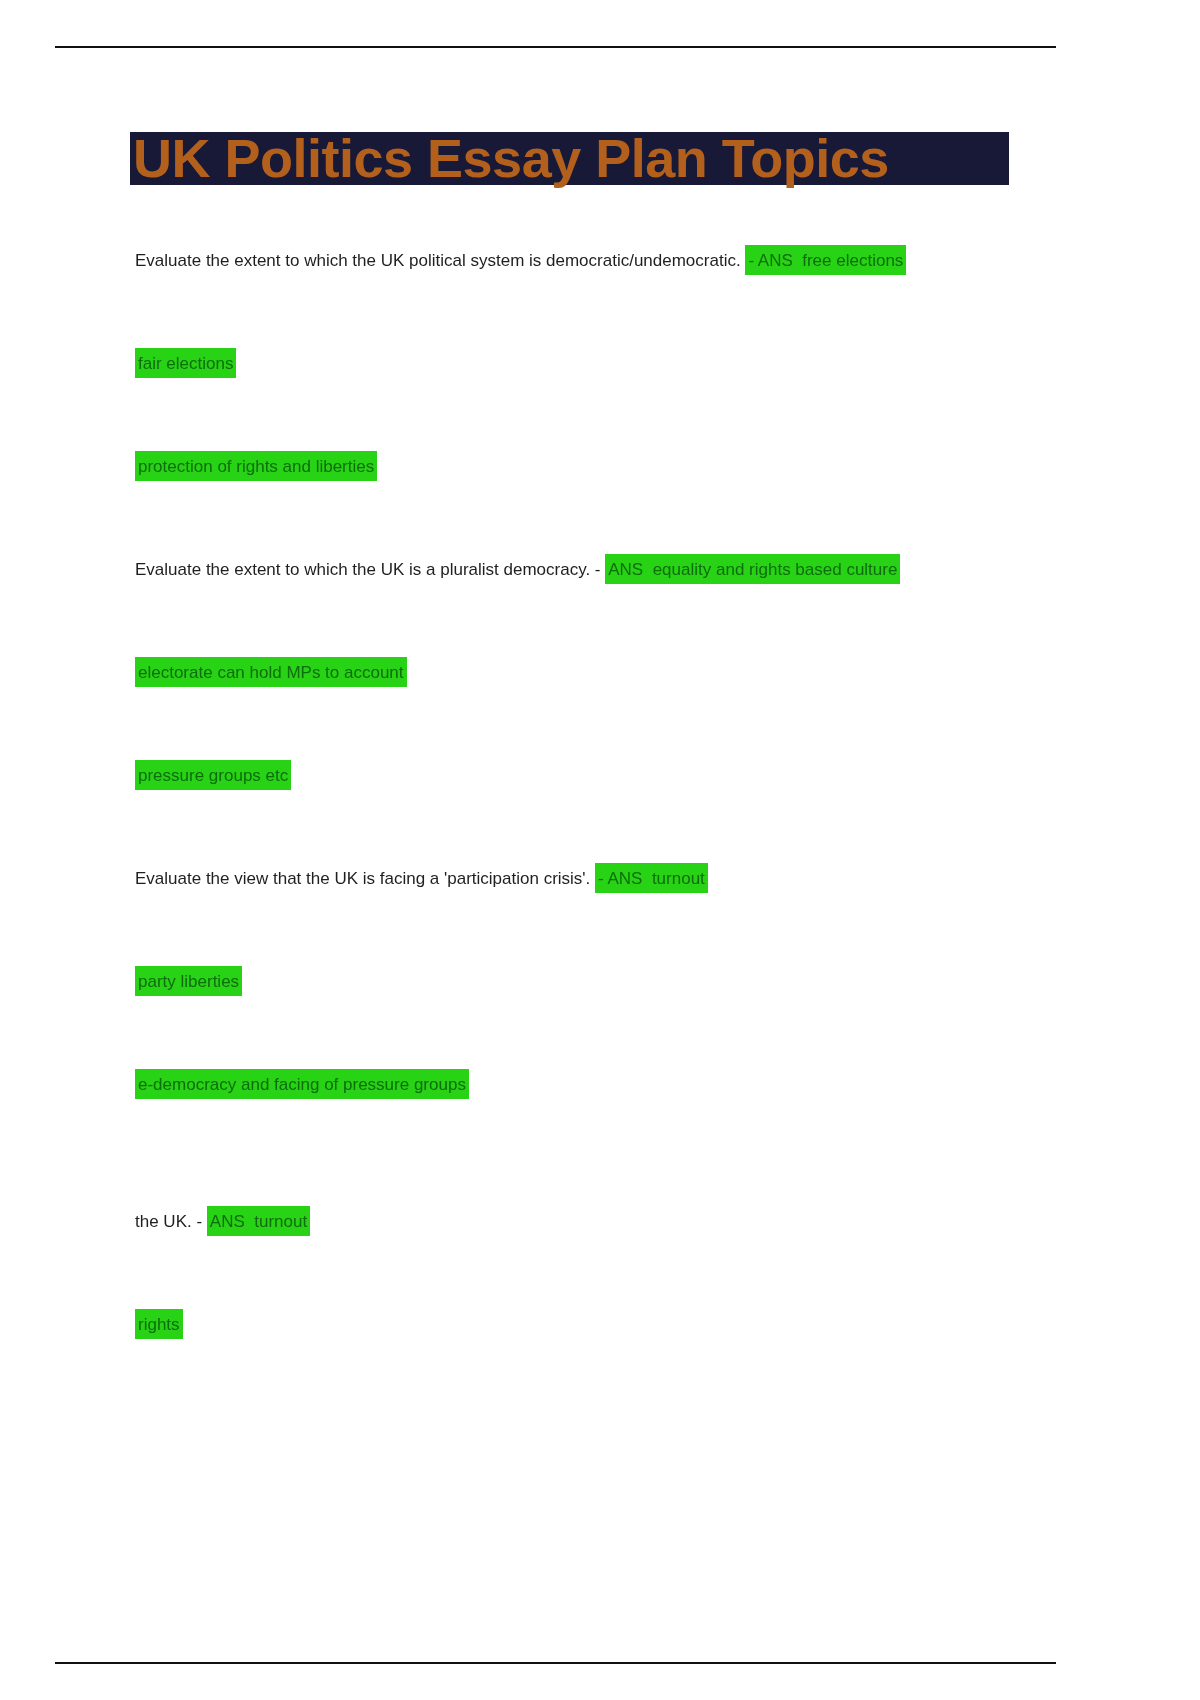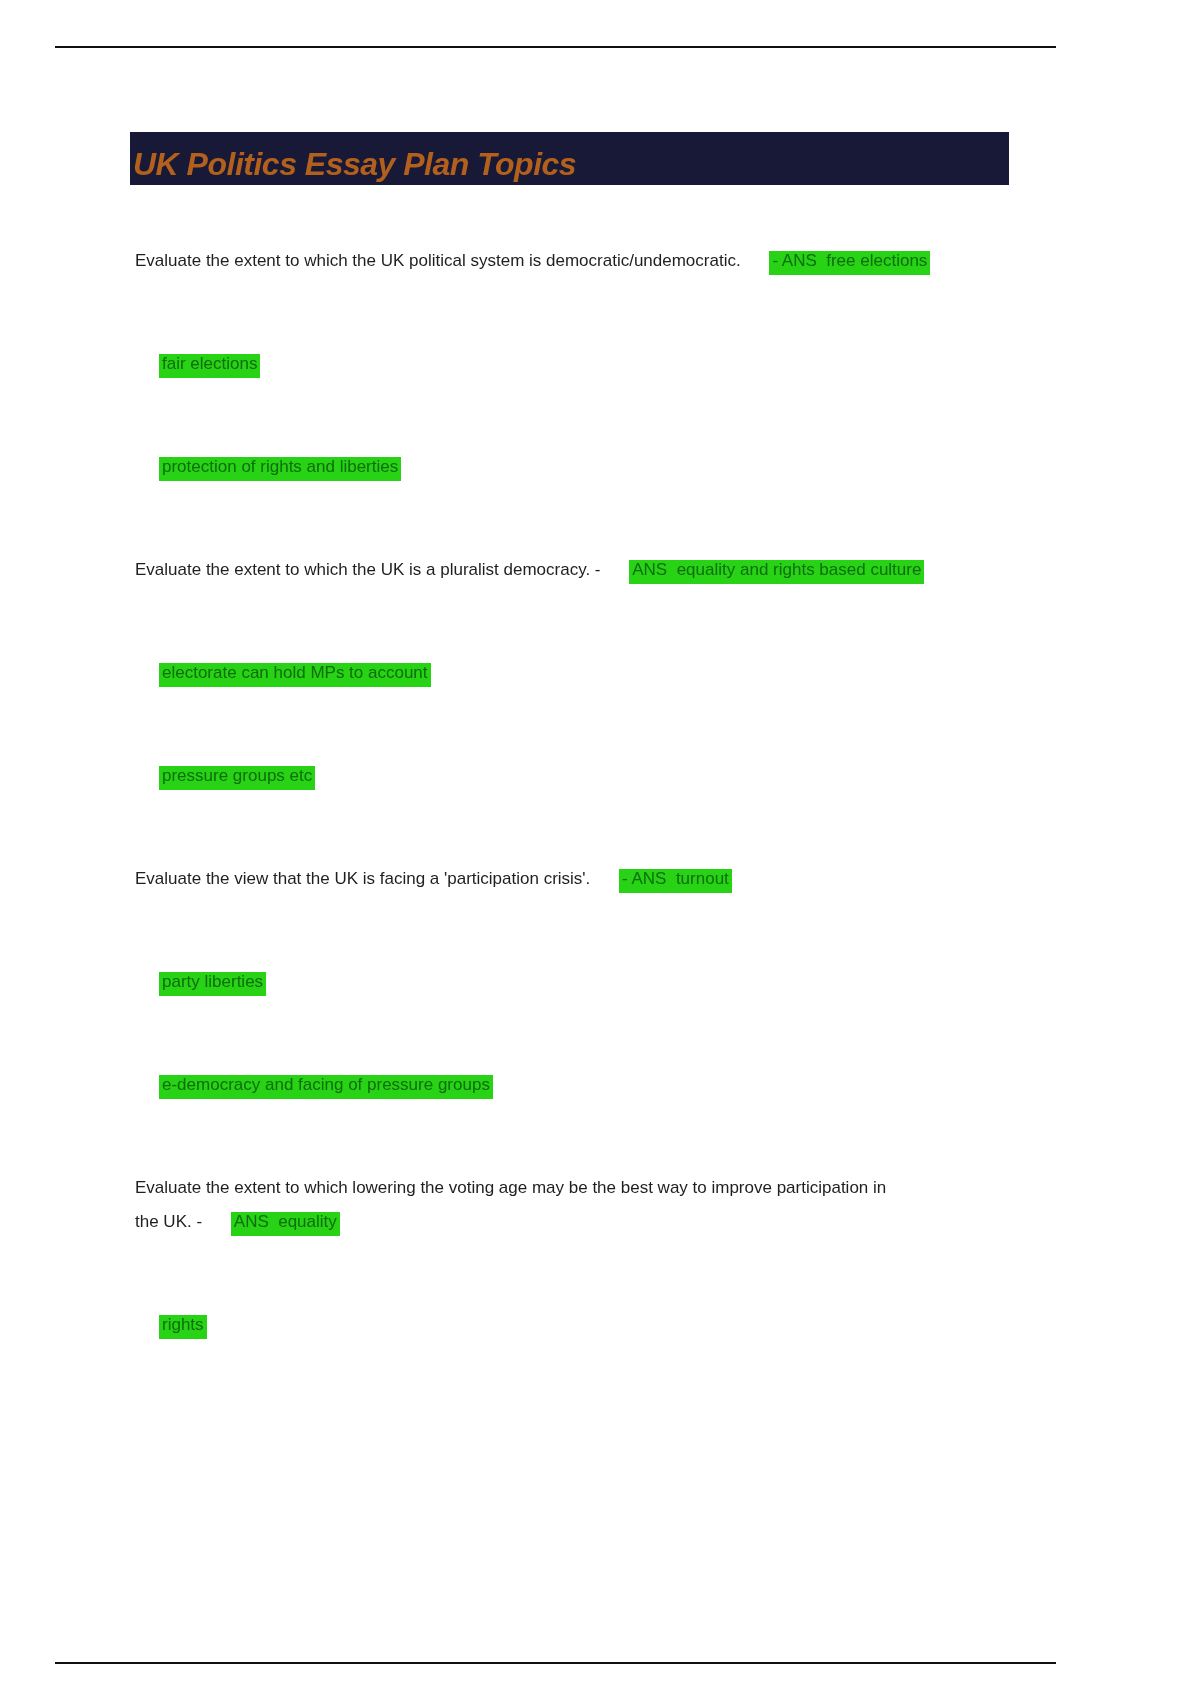--- a/index.html
+++ b/index.html
@@ -35,49 +35,47 @@
   .header-bar {
     position: absolute;
     left: 130px;
     top: 132px;
     width: 879px;
     height: 53px;
     background: var(--header-bg);
   }
   .header-bar h1 {
     margin: 0;
-    padding: 6px 0 0 3px;
-    font-size: 32px;
+    padding: 0 0 0 3px;
+    font-size: 54px;
     font-weight: bold;
     line-height: 52px;
     letter-spacing: -0.5px;
     color: var(--header-text);
     white-space: nowrap;
-    font-style: italic;
   }
   .content {
     position: absolute;
     left: 135px;
     top: 244px;
     width: 940px;
   }
   .block {
     margin: 0 0 69px 0;
     font-size: 17px;
     line-height: 34px;
     color: var(--body-text);
   }
   .q, .hl {
     white-space: pre-wrap;
   }
   mark.hl {
     background: var(--highlight-bg);
     color: var(--highlight-text);
-    padding: 0 3px 5px 3px;
-    margin-left: 24px;
+    padding: 6px 3px 5px 3px;
   }
 </style>
 </head>
 <body>
 
 <div class="rule rule-top"></div>
 
 <div class="header-bar">
   <h1>UK Politics Essay Plan Topics</h1>
 </div>
@@ -95,20 +93,20 @@
   <p class="block"><mark class="hl">electorate can hold MPs to account</mark></p>
 
   <p class="block"><mark class="hl">pressure groups etc</mark></p>
 
   <p class="block"><span class="q">Evaluate the view that the UK is facing a 'participation crisis'. </span><mark class="hl">- ANS  turnout</mark></p>
 
   <p class="block"><mark class="hl">party liberties</mark></p>
 
   <p class="block"><mark class="hl">e-democracy and facing of pressure groups</mark></p>
 
-  <p class="block"><span class="q">Evaluate the extent to which lowering the voting age may be the best way to improve participation in</span><br><span class="q">the UK. - </span><mark class="hl">ANS  equality</mark></p>
+  <p class="block"><br><span class="q">the UK. - </span><mark class="hl">ANS  turnout</mark></p>
 
 
   <p class="block"><mark class="hl">rights</mark></p>
 
 </div>
 
 <div class="rule rule-bottom"></div>
 
 </body></html>

